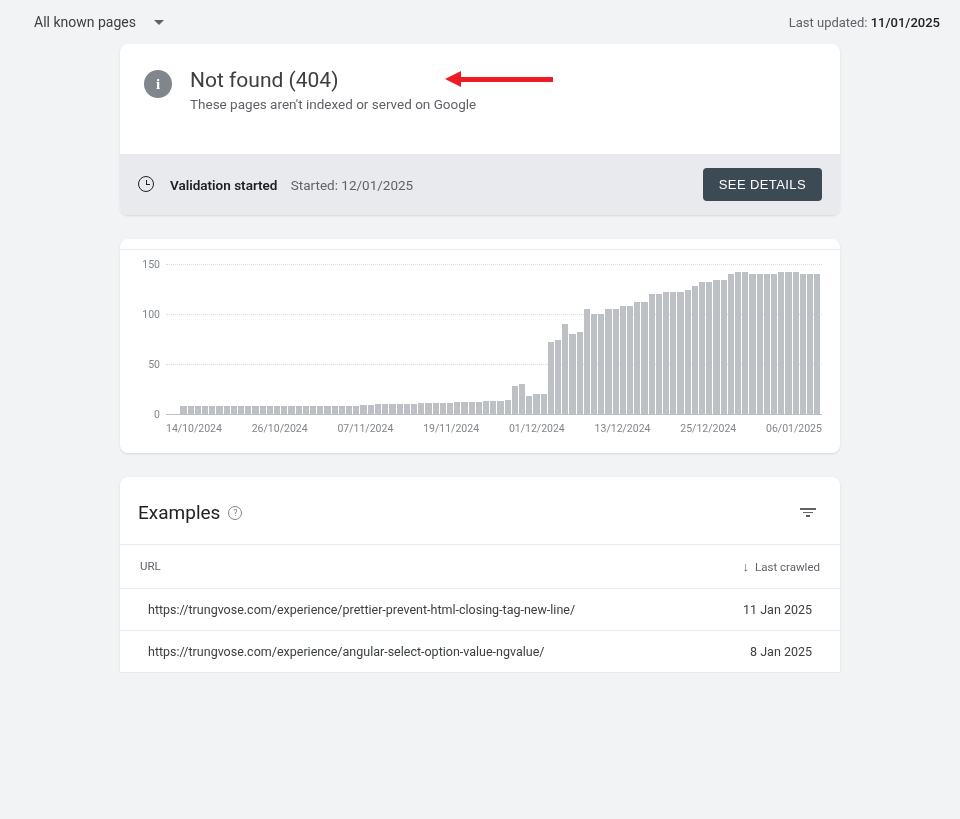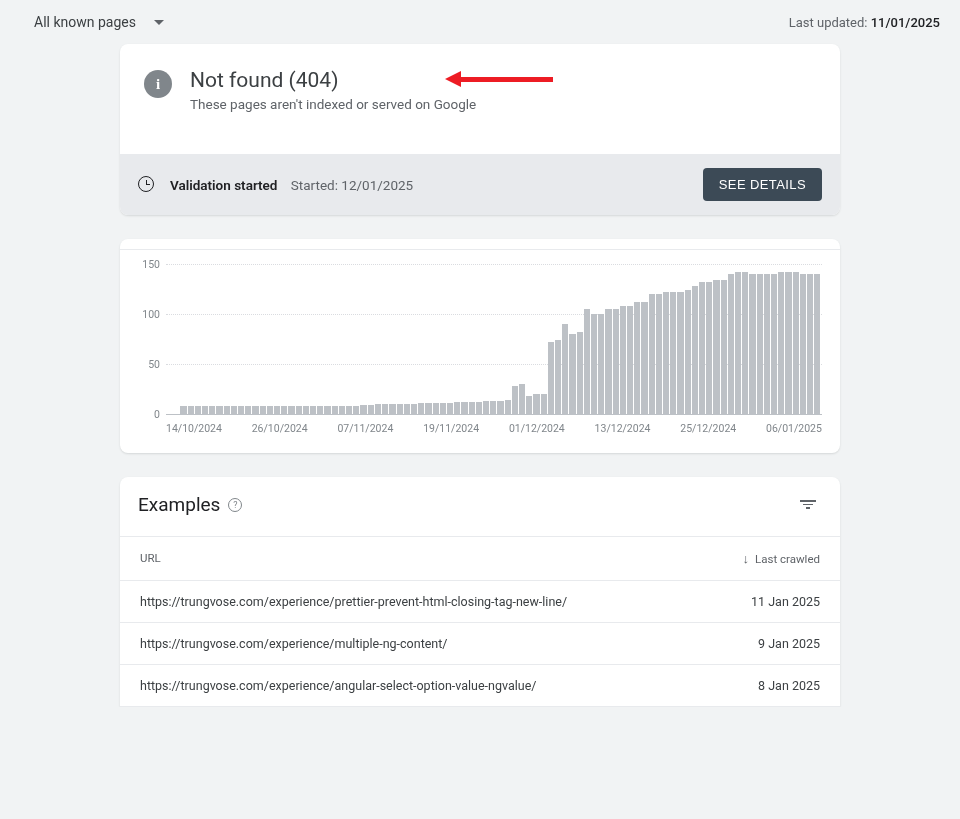--- a/index.html
+++ b/index.html
@@ -128,40 +128,40 @@
   .grid-line { position: absolute; left: 0; right: 0; height: 1px; }
   .grid-line.solid { background: #bdc1c6; }
   .grid-line.dotted { border-top: 1px dotted #dadce0; }
   .bars { position: absolute; left: 0; right: 2px; bottom: 0; height: 100%; display: flex; align-items: flex-end; gap: 1px;}
   .bar { flex: 1; background: #bdc1c6; }
   .x-labels { display: flex; justify-content: space-between; margin-left: 28px; margin-top: 8px; font-size: 10.5px; color: #80868b;}
 
   
   .examples-header {
     display: flex; justify-content: space-between; align-items: center;
-    padding: 16px 24px 20px 18px;
+    padding: 24px 24px 20px 18px;
   }
   .examples-title { display: flex; align-items: center; gap: 8px; font-size: 19px; font-weight: 400; color: #202124;}
   .help-icon { width: 14px; height: 14px; border: 1.3px solid #80868b; border-radius:50%; display:flex; align-items:center; justify-content:center; font-size:9px; color:#80868b; }
   .filter-icon { width: 16px; cursor: pointer;}
   .filter-icon div { height: 1.6px; background: #5f6368; margin: 2px auto; }
   .filter-icon div:nth-child(1){width:16px;} .filter-icon div:nth-child(2){width:10px;} .filter-icon div:nth-child(3){width:4px;}
 
   .table-header-row {
     display: flex; justify-content: space-between;
     padding: 14px 20px;
     border-top: 1px solid #e8eaed;
     border-bottom: 1px solid #e8eaed;
     font-size: 11.5px; color: #5f6368;
   }
   .col-sort { display: inline-flex; align-items: center; gap: 6px; cursor: pointer;}
   .sort-arrow { font-size: 13px; }
   .table-row {
     display: flex; justify-content: space-between; 
-    padding: 13px 20px;
+    padding: 13px 28px;
     border-bottom: 1px solid #e8eaed;
     font-size: 12.5px;
   }
   .table-row .url { color: #3c4043; overflow: hidden; text-overflow: ellipsis; white-space: nowrap; max-width: 520px;}
   .table-row .date { color: #3c4043; white-space: nowrap; margin-left: 40px;}
 </style>
 </head>
 <body>
 
 <div class="topbar">
@@ -340,21 +340,17 @@
       <span class="sort-arrow">↓</span>
       <span>Last crawled</span>
     </span>
   </div>
   <div id="table-body">
       <div class="table-row">
         <span class="url">https://trungvose.com/experience/prettier-prevent-html-closing-tag-new-line/</span>
         <span class="date">11 Jan 2025</span>
       </div>
       <div class="table-row">
-        <span class="url">https://trungvose.com/experience/multiple-ng-content/</span>
-        <span class="date">9 Jan 2025</span>
-      </div>
-      <div class="table-row">
         <span class="url">https://trungvose.com/experience/angular-select-option-value-ngvalue/</span>
         <span class="date">8 Jan 2025</span>
       </div>
     </div>
 </div>
 
 </body></html>

